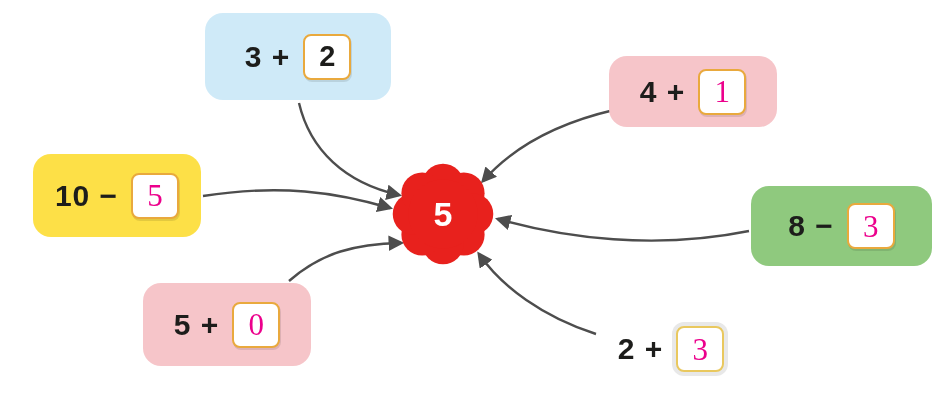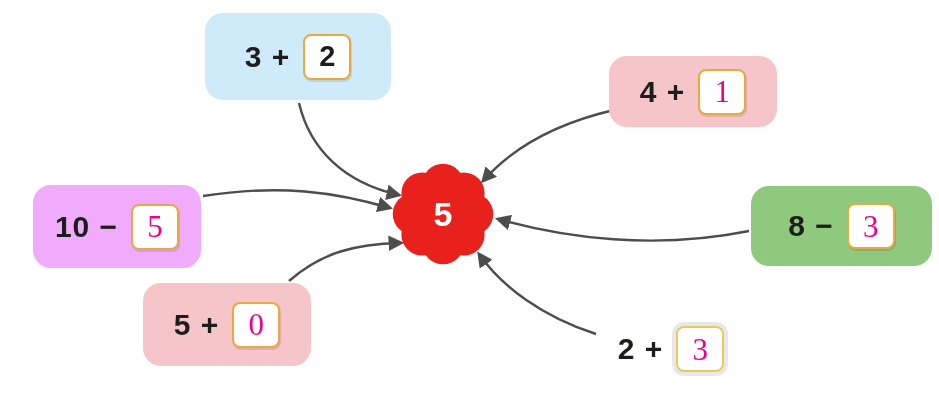--- a/index.html
+++ b/index.html
@@ -129,21 +129,21 @@
   <div class="expr expr-1" style="background-color: rgb(207, 234, 248);">
     <span class="op">3 +</span>
     <span class="ans bold" style="color: rgb(29, 29, 27);">2</span>
   </div>
 
   <div class="expr expr-2" style="background-color: rgb(246, 197, 201);">
     <span class="op">4 +</span>
     <span class="ans" style="color: rgb(236, 0, 140);">1</span>
   </div>
 
-  <div class="expr expr-3" style="background-color: #f0abfc; margin-top: 31px;">
+  <div class="expr expr-3" style="background-color: #fde047;">
     <span class="op">10 −</span>
     <span class="ans" style="color: rgb(236, 0, 140);">5</span>
   </div>
 
   <div class="expr expr-4" style="background-color: rgb(143, 201, 126);">
     <span class="op">8 −</span>
     <span class="ans" style="color: rgb(236, 0, 140);">3</span>
   </div>
 
   <div class="expr expr-5" style="background-color: rgb(246, 197, 201);">

